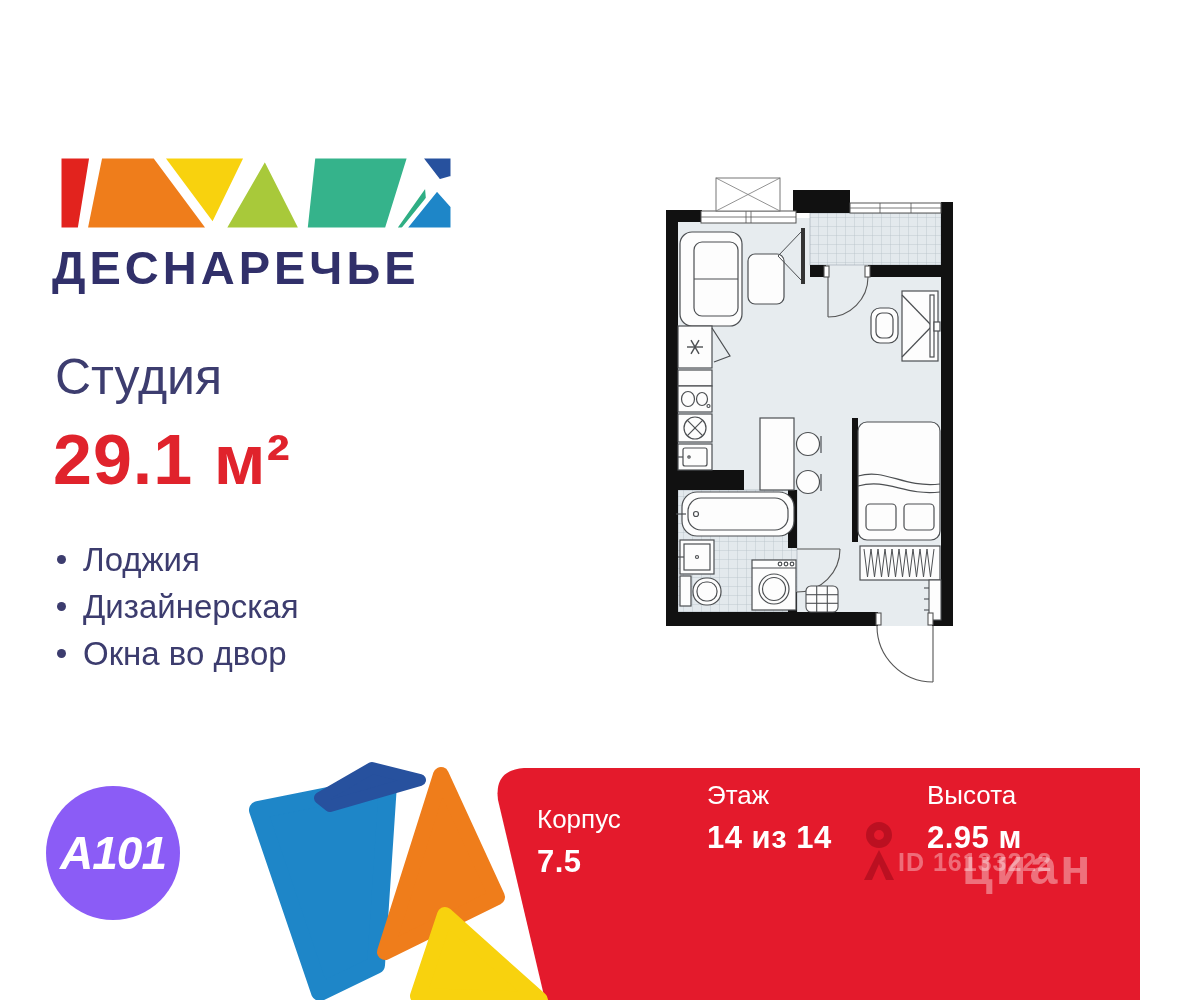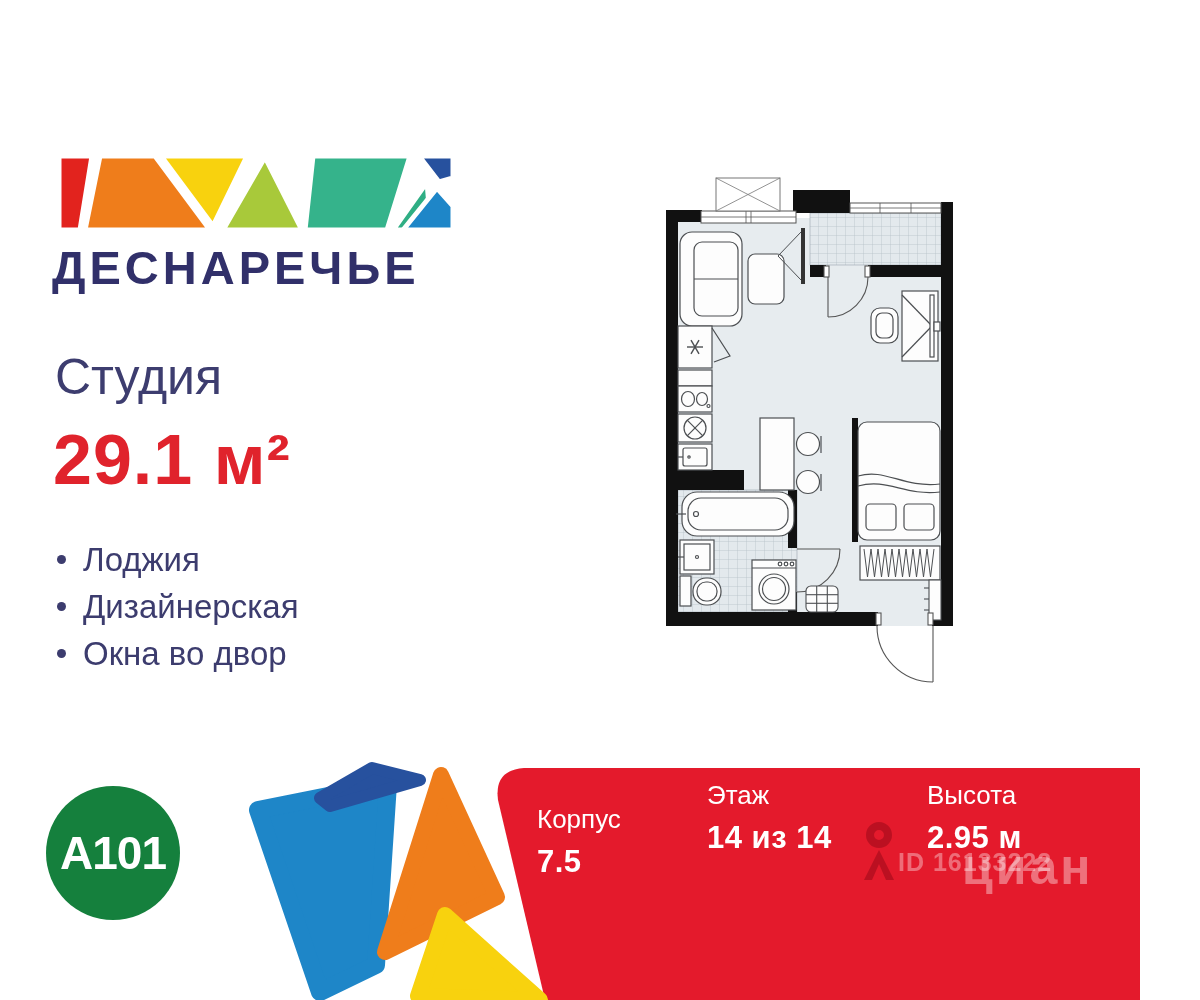--- a/index.html
+++ b/index.html
@@ -11,22 +11,22 @@
   .wordmark { left:52px; top:240px; font-size:47px; font-weight:700; letter-spacing:4px; color:#31306a; }
 
   
   .unit-type { left:55px; top:348px; font-size:50px; font-weight:500; color:#3d3d6f; }
   .unit-area { left:53px; top:420px; font-size:70px; font-weight:800; color:#e0232c; letter-spacing:1px; }
   .features { left:57px; top:536px; list-style:none; }
   .features li { display:flex; align-items:center; height:47px; font-size:33px; color:#3c3c6e; }
   .features .dot { width:9px; height:9px; border-radius:50%; background:#3c3c6e; margin-right:17px; flex:0 0 auto; }
 
   
-  .a101 { left:46px; top:786px; width:134px; height:134px; border-radius:50%; background:#15803d;
-          display:flex; align-items:center; justify-content:center; }
+  .a101 { left:46px; top:786px; width:134px; height:134px; border-radius:50%; background:#8b5cf6;
+          display:flex; align-items:center; justify-content:center;font-style:italic; }
   .a101 span { color:#fff; font-size:46px; font-weight:700; letter-spacing:-1px; }
 
   
   .stat { color:#fff; }
   .stat .lbl { display:block; font-size:26px; font-weight:400; }
   .stat .val { display:block; font-size:31px; font-weight:700; margin-top:9px; letter-spacing:0.5px; }
   .stat1 { left:537px; top:780px;margin-top:24px; }
   .stat2 { left:707px; top:780px; }
   .stat3 { left:927px; top:780px; }
 

